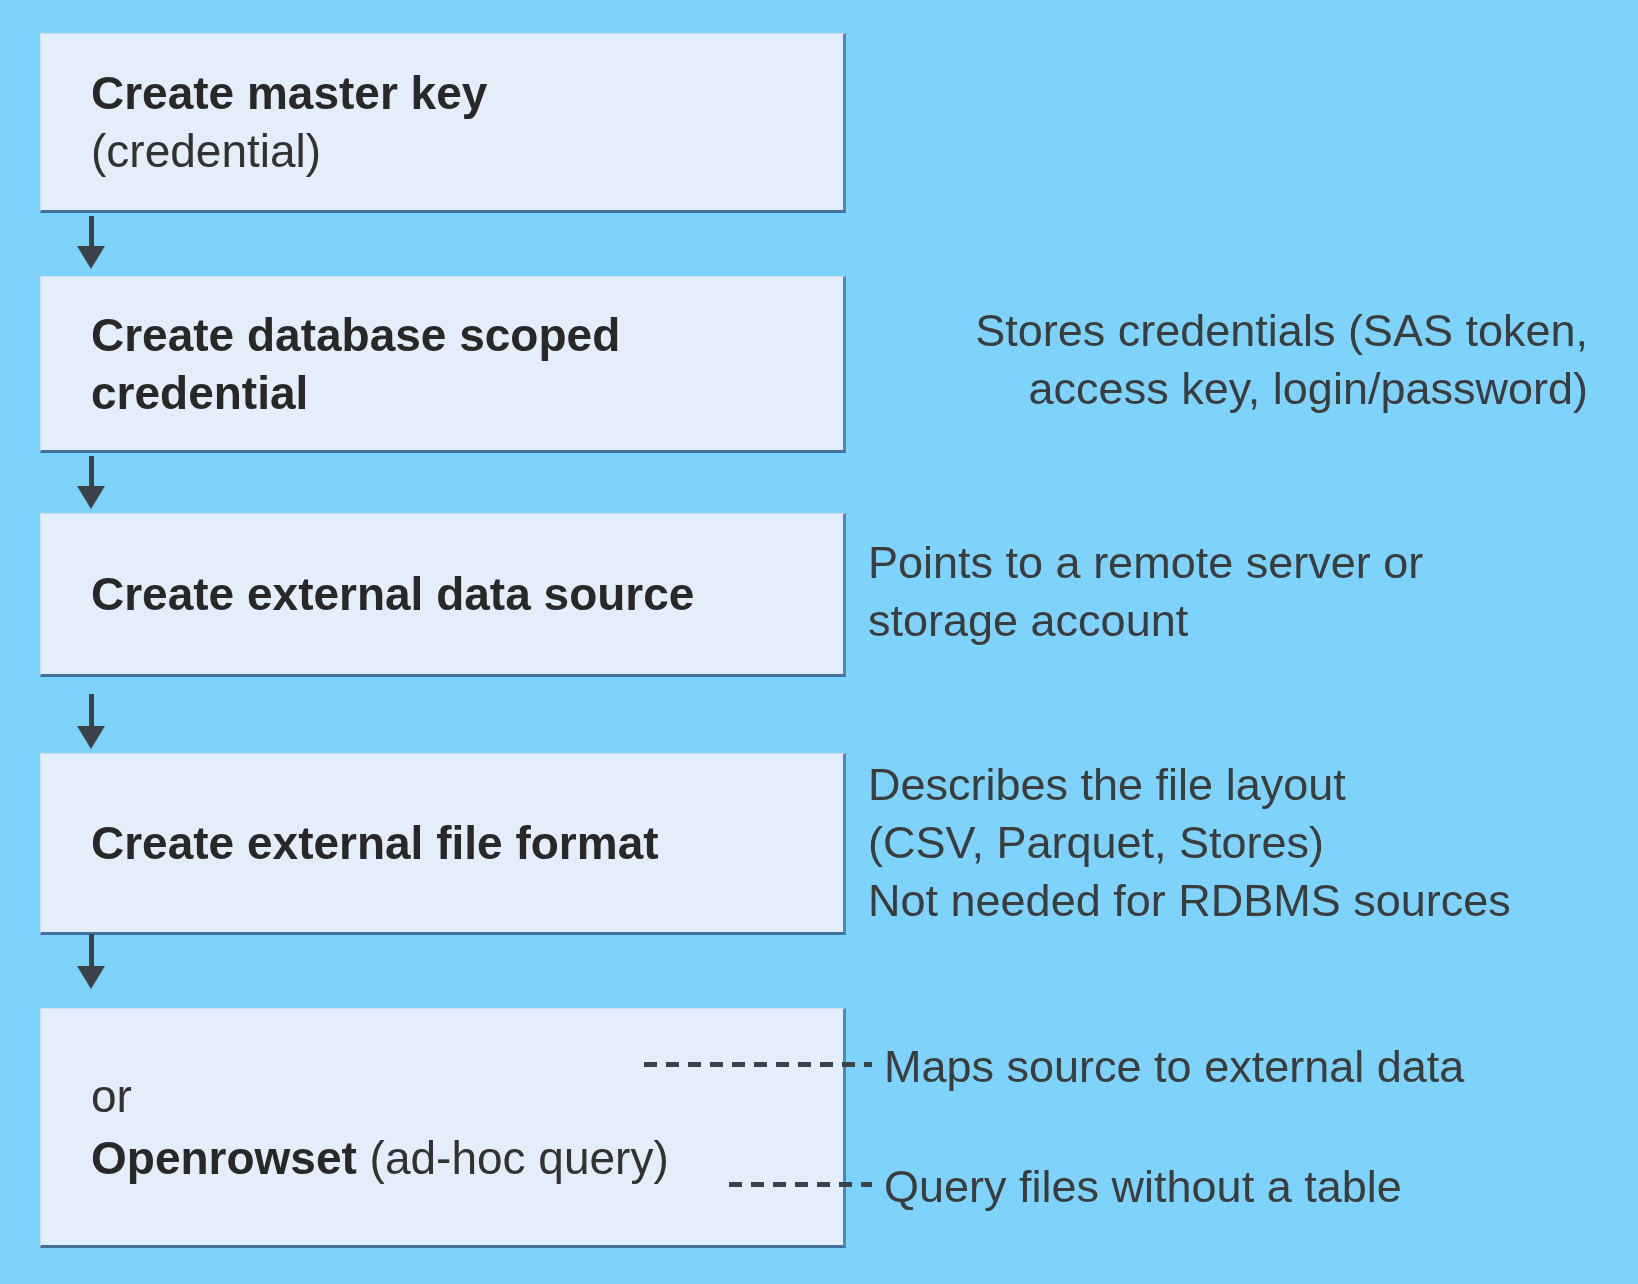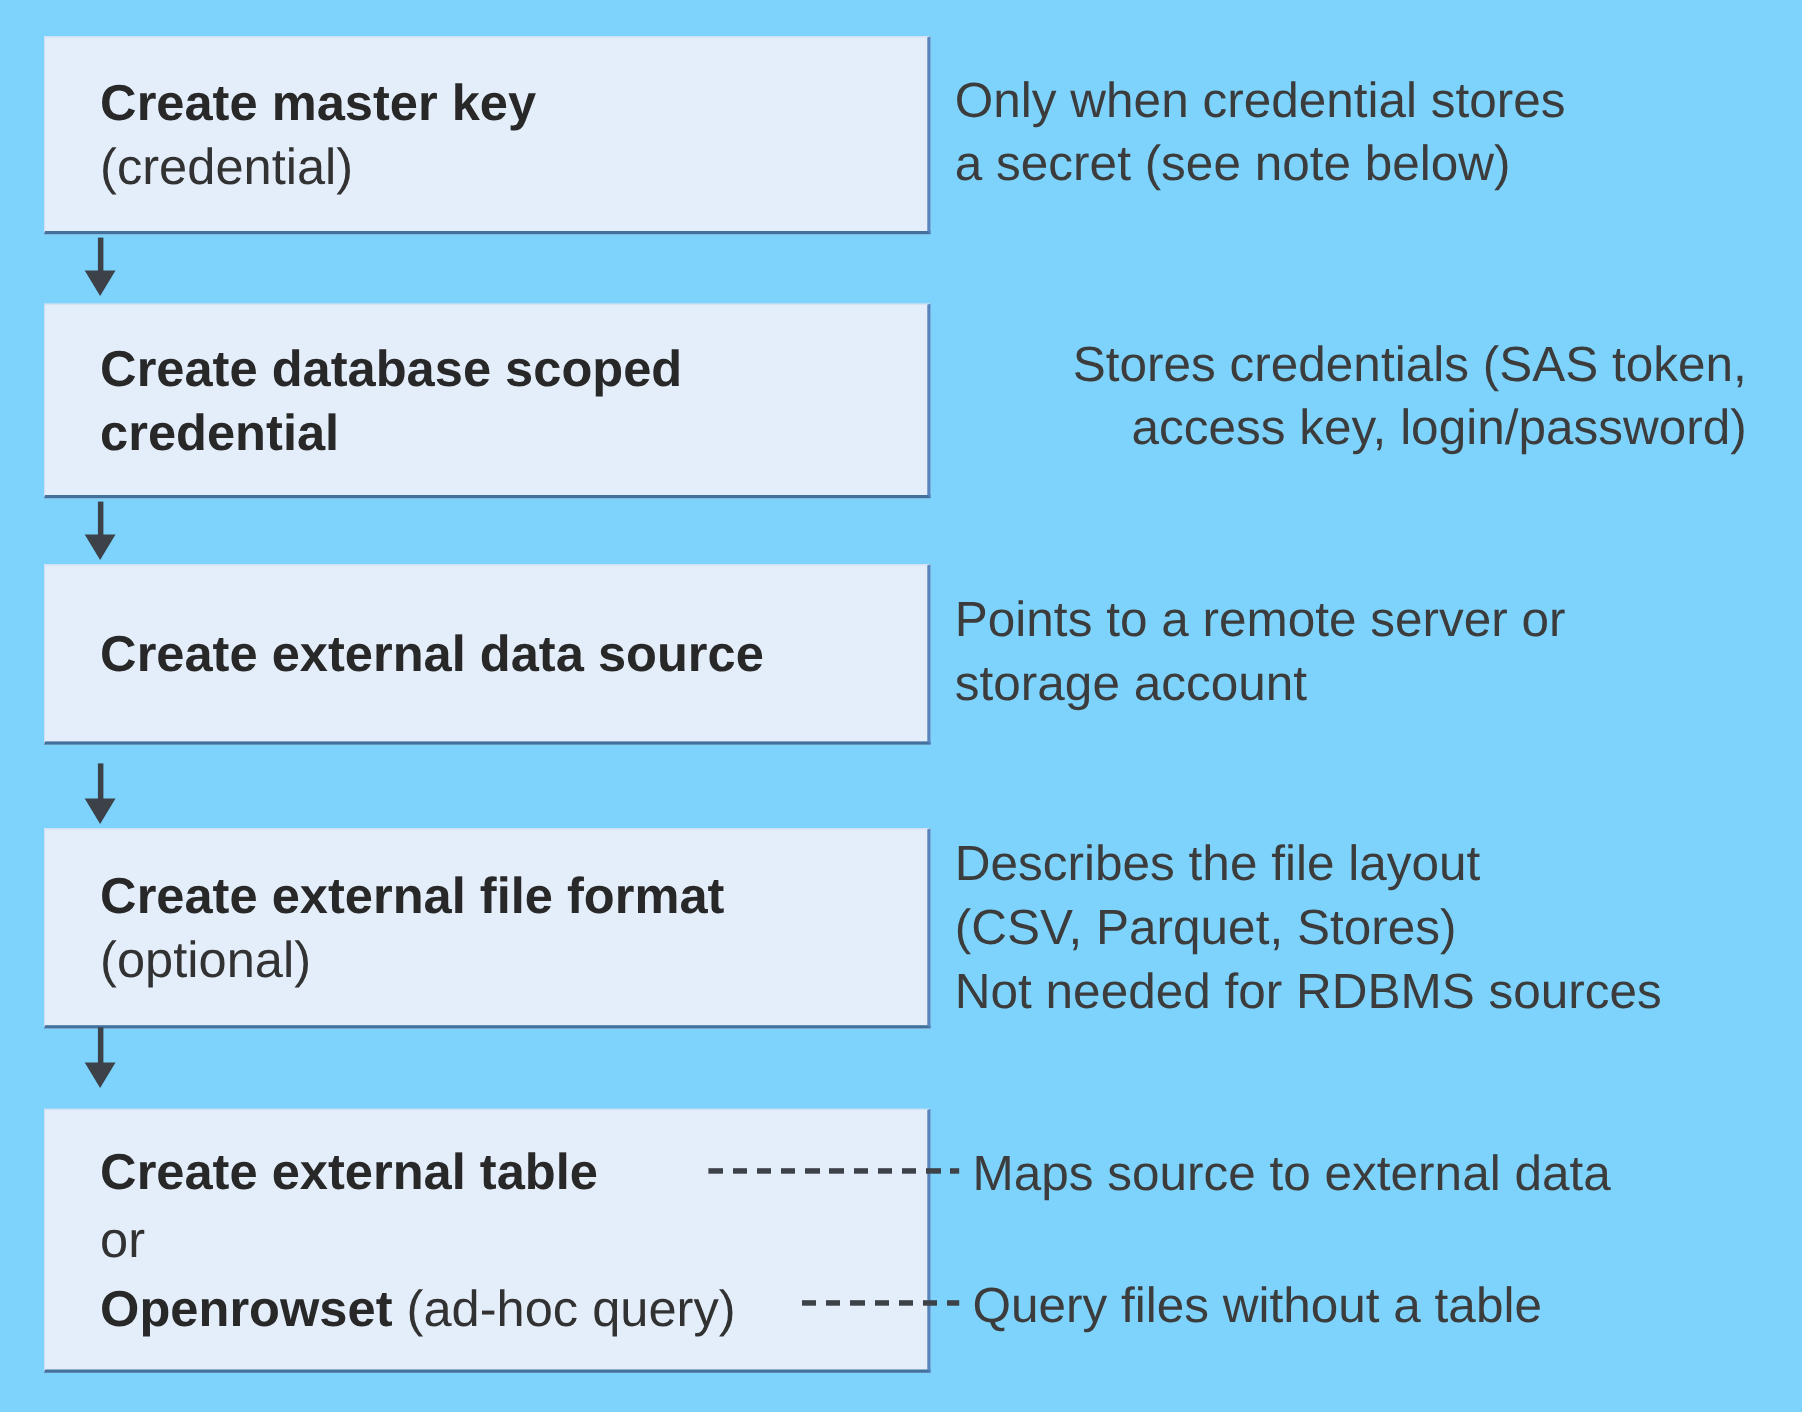--- a/index.html
+++ b/index.html
@@ -126,44 +126,38 @@
     <div class="title">Create external data source</div>
   </div>
 
   <div class="arrow a3">
     <div class="shaft"></div>
     <div class="head"></div>
   </div>
 
   <div class="box box4">
     <div class="title">Create external file format</div>
-    <div class="subtitle">(optional)</div>
   </div>
 
   <div class="arrow a4">
     <div class="shaft"></div>
     <div class="head"></div>
   </div>
 
   <div class="box box5">
-    <div class="bl">
-      <span class="bold">Create external table</span>
-    </div>
     <div class="bl">or</div>
     <div class="bl">
       <span class="bold">Openrowset</span>
       <span>(ad-hoc query)</span>
     </div>
   </div>
 
   <div class="dash d1"></div>
   <div class="dash d2"></div>
 
-  <div class="note n1">Only when credential stores
-a secret (see note below)</div>
   <div class="note n2">Stores credentials (SAS token,
 access key, login/password)</div>
   <div class="note n3">Points to a remote server or
 storage account</div>
   <div class="note n4">Describes the file layout
 (CSV, Parquet, Stores)
 Not needed for RDBMS sources</div>
   <div class="note n5a">Maps source to external data</div>
   <div class="note n5b">Query files without a table</div>
 

